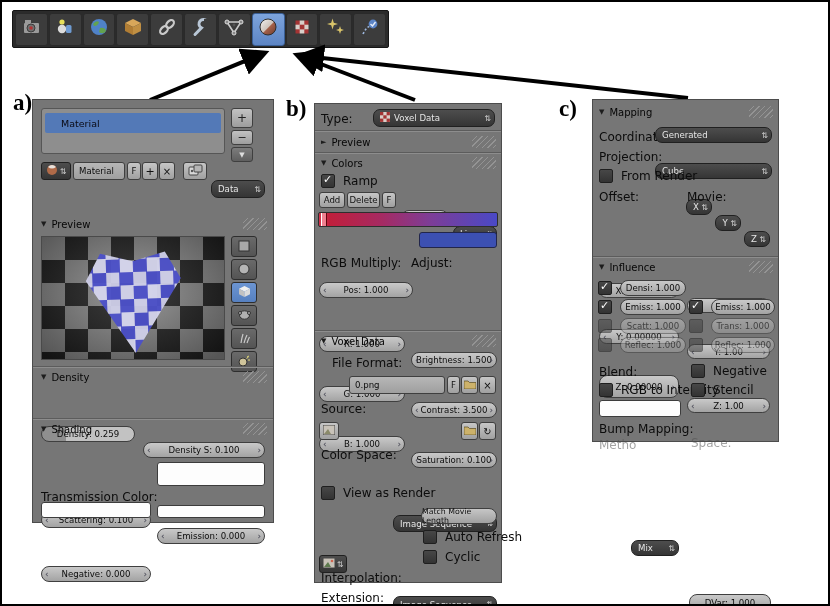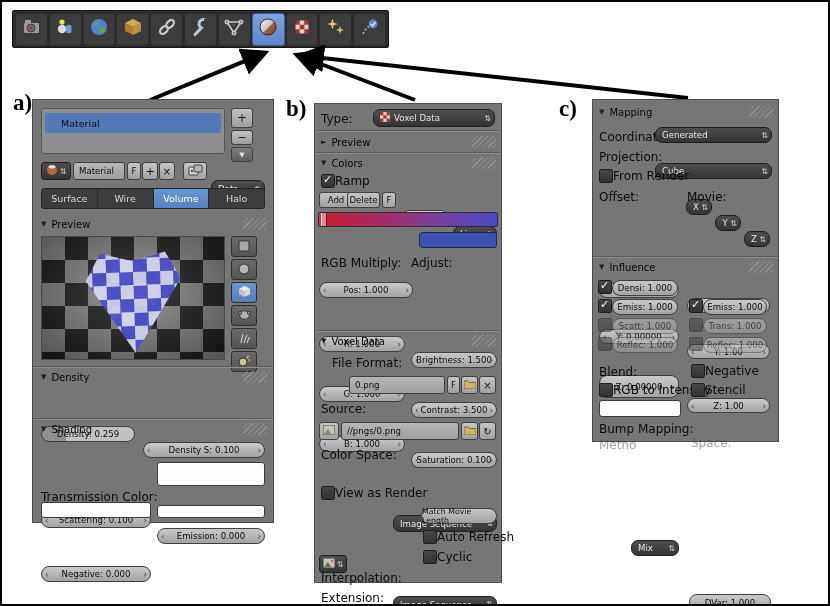--- a/index.html
+++ b/index.html
@@ -51,21 +51,21 @@
   .dd::after{content:"\21C5";position:absolute;right:3px;font-size:8px;color:#cfcfcf}
   .dd.ctr{justify-content:center}
 
   .field{background:linear-gradient(#b7b7b7,#9f9f9f);border:1px solid #3f3f3f;border-radius:3px;
          display:flex;align-items:center;font-size:8.6px;color:#0c0c0c;height:16px;
          padding:0 5px;box-sizing:border-box;white-space:nowrap}
 
   .cb{width:12px;height:12px;background:linear-gradient(#474747,#333);border:1px solid #1f1f1f;
       border-radius:2px;position:relative;flex:none}
   .cb.on::after{content:"\2713";position:absolute;left:1px;top:-2px;color:#fff;font-size:11px}
-  .cbrow{display:flex;gap:0}
+  .cbrow{display:flex;align-items:center;gap:8px}
 
   .swatch{background:#fdfdfd;border:1px solid #3c3c3c;border-radius:3px;box-sizing:border-box}
 
   
   .slotlist{background:#8e8e8e;border:1px solid #565656;border-radius:3px}
   .slotrow{position:absolute;left:3px;right:3px;top:4px;height:20px;background:#5379b7;
            border-radius:2px;display:flex;align-items:center;padding-left:16px;font-size:9.5px;color:#0a0a14}
   .sidebtn{background:linear-gradient(#c2c2c2,#9d9d9d);border:1px solid #3f3f3f;border-radius:3px;
            display:flex;align-items:center;justify-content:center;color:#222}
   .tabs{display:flex;background:#3d3d3d;border:1px solid #262626;border-radius:3px;overflow:hidden}
@@ -262,34 +262,20 @@
       <span><svg width="15" height="12">
             <rect x="1" y="3" width="9" height="8" rx="1" fill="#d8d8d8" stroke="#444"></rect>
             <rect x="6" y="1" width="8" height="7" rx="1" fill="#b5b5b5" stroke="#444"></rect>
             <circle cx="4" cy="7" r="1.2" fill="#555"></circle>
           </svg></span>
     </div>
     <div class="abs dd" style="left:178px;top:62px;width:54px;height:18px">
         <span>Data</span>
       </div>
 
-    <div class="abs tabs" style="left:8px;top:88px;width:224px;height:21px">
-      <div class="tab">
-          <span>Surface</span>
-        </div>
-      <div class="tab">
-          <span>Wire</span>
-        </div>
-      <div class="tab sel">
-          <span>Volume</span>
-        </div>
-      <div class="tab">
-          <span>Halo</span>
-        </div>
-    </div>
 
     <div class="abs hdr" style="left:8px;top:116px;right:4px">
       <span class="tri">▼</span>
         <span>Preview</span>
         <span class="grip"></span>
     </div>
     <div class="abs preview" style="left:8px;top:136px;width:184px;height:124px">
       <div class="shield"></div>
     </div>
     <div class="abs" style="left:198px;top:136px;display:flex;flex-direction:column;gap:2px">
@@ -397,21 +383,21 @@
       <span class="tri">▼</span>
         <span>Colors</span>
         <span class="grip"></span>
     </div>
 
     <div class="abs cbrow" style="left:6px;top:70px">
       <span class="cb on"></span>
       <span class="lbl">Ramp</span>
     </div>
 
-    <div class="abs btn" style="left:4px;top:88px;width:34px">
+    <div class="abs btn" style="left:4px;top:88px;width:26px">
         <span>Add</span>
       </div>
     <div class="abs btn" style="left:32px;top:88px;width:33px">
         <span>Delete</span>
       </div>
     <div class="abs btn" style="left:67px;top:88px;width:14px">
         <span>F</span>
       </div>
     <div class="abs pill spin" style="left:86px;top:88px;width:48px">
         <span>2</span>
@@ -488,23 +474,20 @@
     <div class="abs dd" style="left:78px;top:295px;width:104px;height:17px">
         <span>Image Sequence</span>
       </div>
 
     <div class="abs btn" style="left:4px;top:318px;width:20px;height:18px">
         <span><svg width="12" height="10">
             <rect width="12" height="10" fill="#c8c2b8" stroke="#444"></rect>
             <polygon points="1,9 5,4 8,9" fill="#8a8a6a"></polygon>
           </svg></span>
       </div>
-    <div class="abs field" style="left:26px;top:318px;width:118px;height:18px">
-        <span>//pngs/0.png</span>
-      </div>
     <div class="abs btn" style="left:146px;top:318px;width:17px;height:18px">
         <span><svg width="12" height="10">
             <path d="M0 2 h4 l1.5 1.5 H12 V10 H0 Z" fill="#cdb26a" stroke="#5a4a20" stroke-width="0.7"></path>
           </svg></span>
       </div>
     <div class="abs btn" style="left:164px;top:318px;width:17px;height:18px;font-size:10px">
         <span>↻</span>
       </div>
 
     <div class="abs lbl" style="left:6px;top:344px"><span>Color Space:</span></div>

